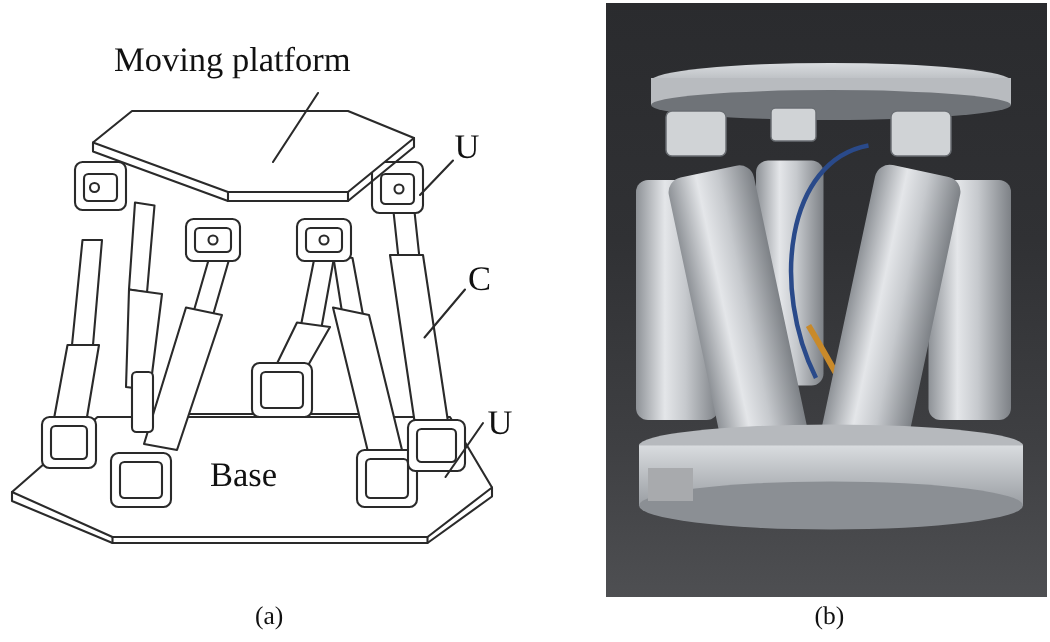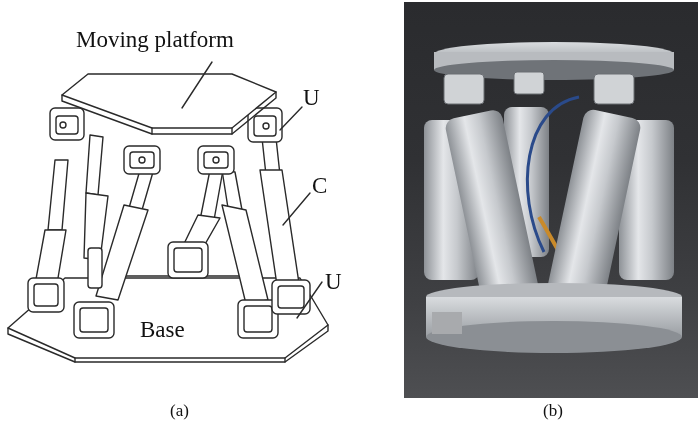--- a/index.html
+++ b/index.html
@@ -93,21 +93,21 @@
       <line x1="302" y1="107" x2="280" y2="130"></line>
       <line x1="310" y1="193" x2="283" y2="225"></line>
       <line x1="322" y1="282" x2="297" y2="318"></line>
     </g>
   </svg>
 
   <div class="label" style="left:76px; top:28px;">Moving platform</div>
   <div class="label" style="left:303px; top:86px;">U</div>
   <div class="label" style="left:312px; top:174px;">C</div>
   <div class="label" style="left:325px; top:270px;">U</div>
-  <div class="label" style="left:140px; top:318px;">Base</div>
+  <div class="label" style="left:140px; top:305px;">Base</div>
 </div>
 <div class="caption" style="left:170px; top:402px;">(a)</div>
 
 <div id="panel-b" class="panel">
   <svg width="294" height="396" viewBox="0 0 294 396">
     <defs>
       <linearGradient id="metalV" x1="0" x2="1" y1="0" y2="0">
         <stop offset="0" stop-color="#8e9297"></stop>
         <stop offset="0.35" stop-color="#e4e6e9"></stop>
         <stop offset="0.6" stop-color="#c6c9cd"></stop>

